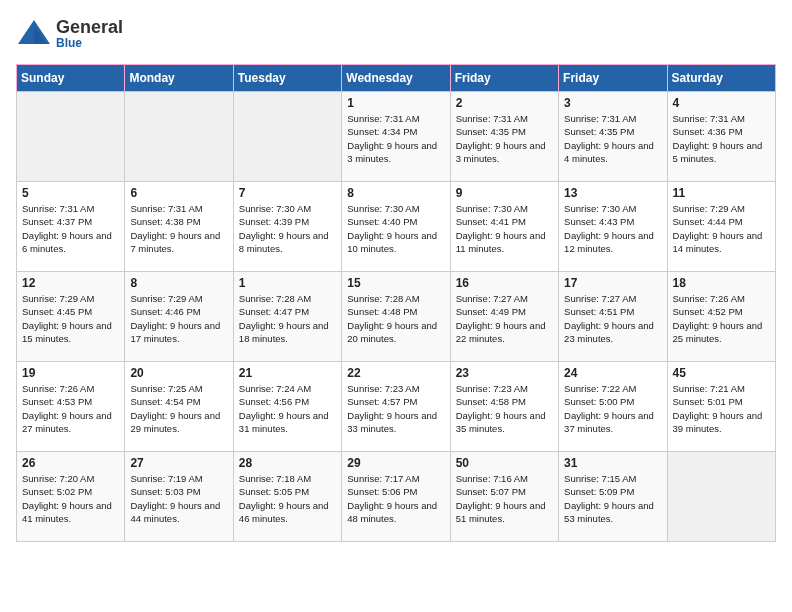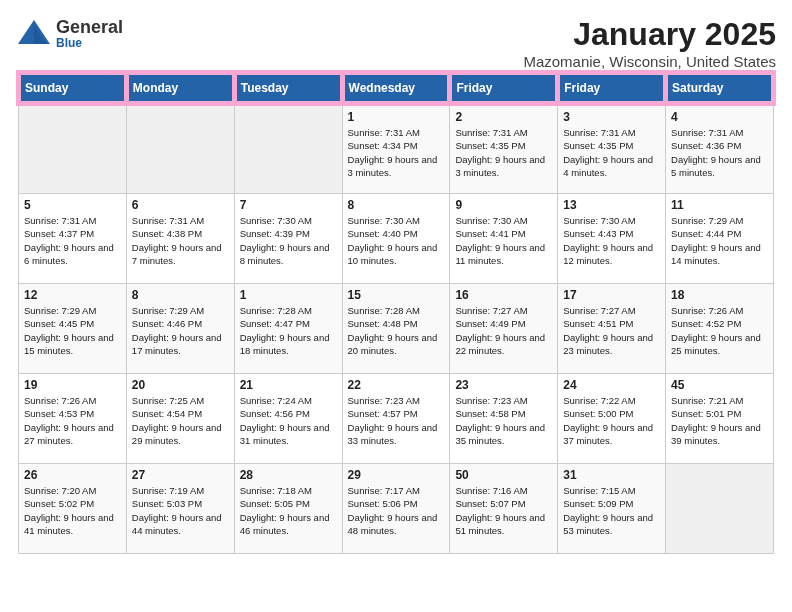--- a/index.html
+++ b/index.html
@@ -5,22 +5,23 @@
     * { box-sizing: border-box; margin: 0; padding: 0; }
     body {
       font-family: Arial, sans-serif;
       background: #fff;
       width: 792px;
       min-height: 612px;
       padding: 16px;
     }
     .header {
       display: flex;
-      justify-content: space-between;
+      justify-content: flex-start;
       align-items: flex-start;
+      margin-bottom: 12px;
     }
     .logo {
       display: flex;
       align-items: center;
       gap: 4px;
     }
     .logo-text {
       display: flex;
       flex-direction: column;
       line-height: 1.1;
@@ -56,21 +57,21 @@
       border-collapse: collapse;
       table-layout: fixed;
     }
     thead th {
       background-color: #2563a8;
       color: #fff;
       font-size: 12px;
       font-weight: bold;
       padding: 6px 4px;
       text-align: left;
-      border: 5px solid #f9a8d4;
+      border: 1px solid #f9a8d4;
     }
     tbody td {
       border: 1px solid #ccc;
       vertical-align: top;
       padding: 4px 5px;
       height: 90px;
       font-size: 10px;
       color: #222;
       background: #fff;
     }
@@ -99,24 +100,20 @@
   <div class="logo">
     <svg class="logo-icon" viewBox="0 0 36 36" xmlns="http://www.w3.org/2000/svg">
       <polygon points="18,4 34,28 2,28" fill="#2563a8"></polygon>
       <polygon points="18,10 30,28 18,28" fill="#1a4f8a" opacity="0.5"></polygon>
     </svg>
     <div class="logo-text">
       <span class="logo-general">General</span>
       <span class="logo-blue">Blue</span>
     </div>
   </div>
-  <div class="title-block">
-    <div class="month-title">January 2025</div>
-    <div class="location">Mazomanie, Wisconsin, United States</div>
-  </div>
 </div>
 
 <table>
   <thead>
     <tr>
     <th>Sunday</th>
         <th>Monday</th>
         <th>Tuesday</th>
         <th>Wednesday</th>
         <th>Friday</th>

